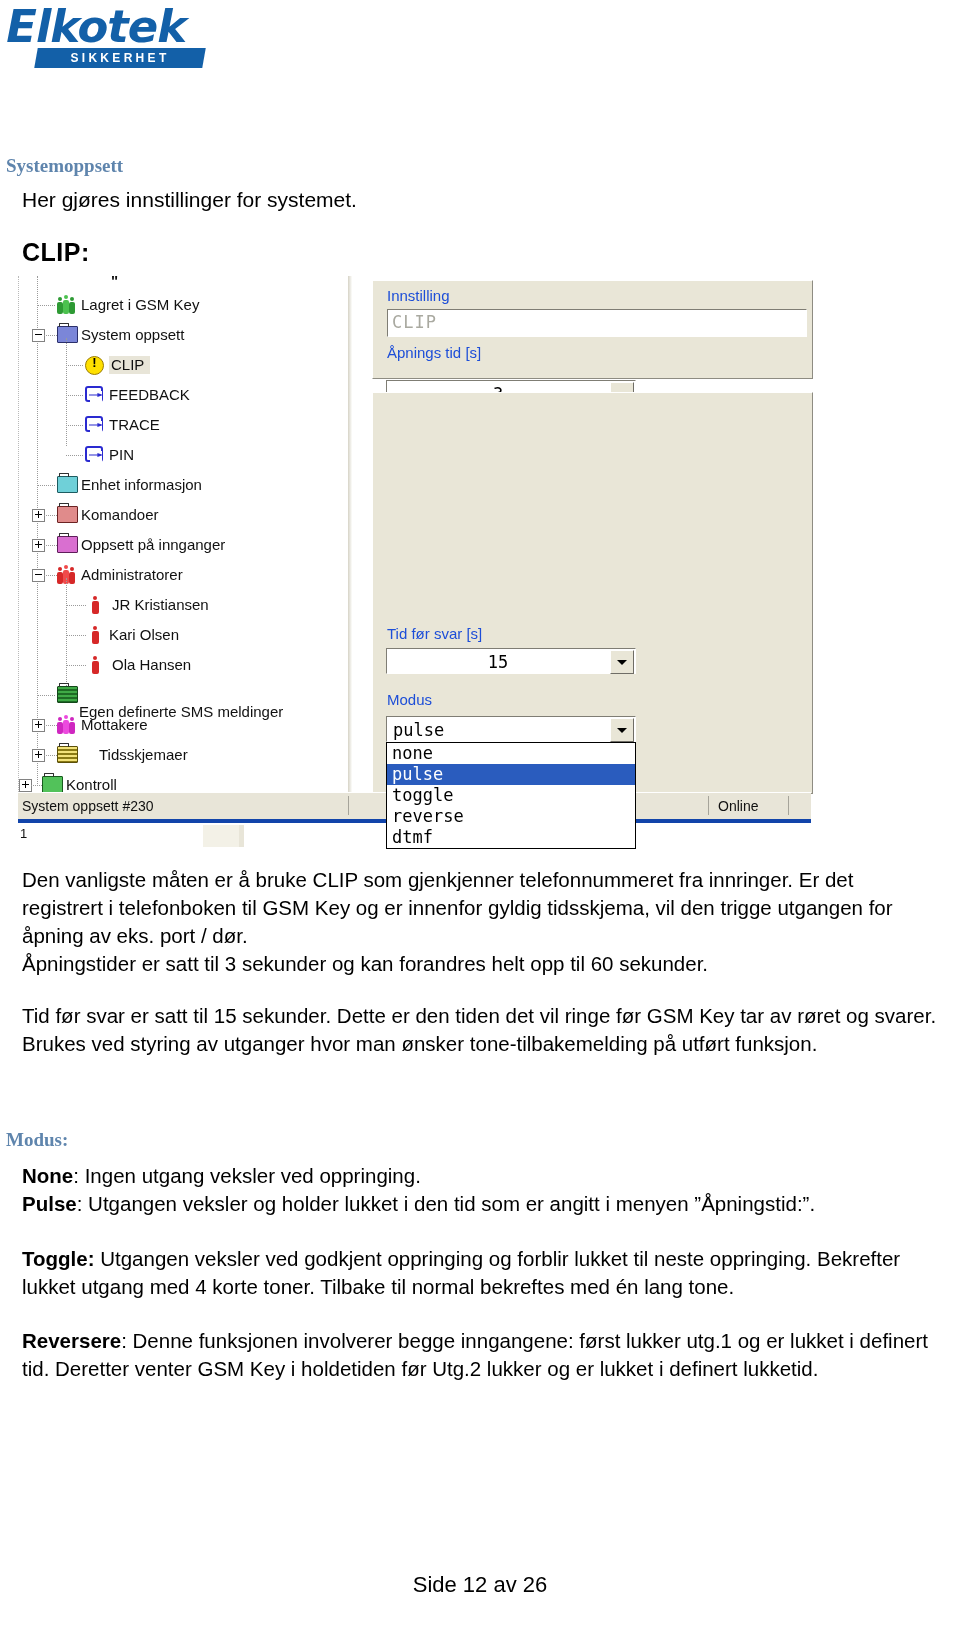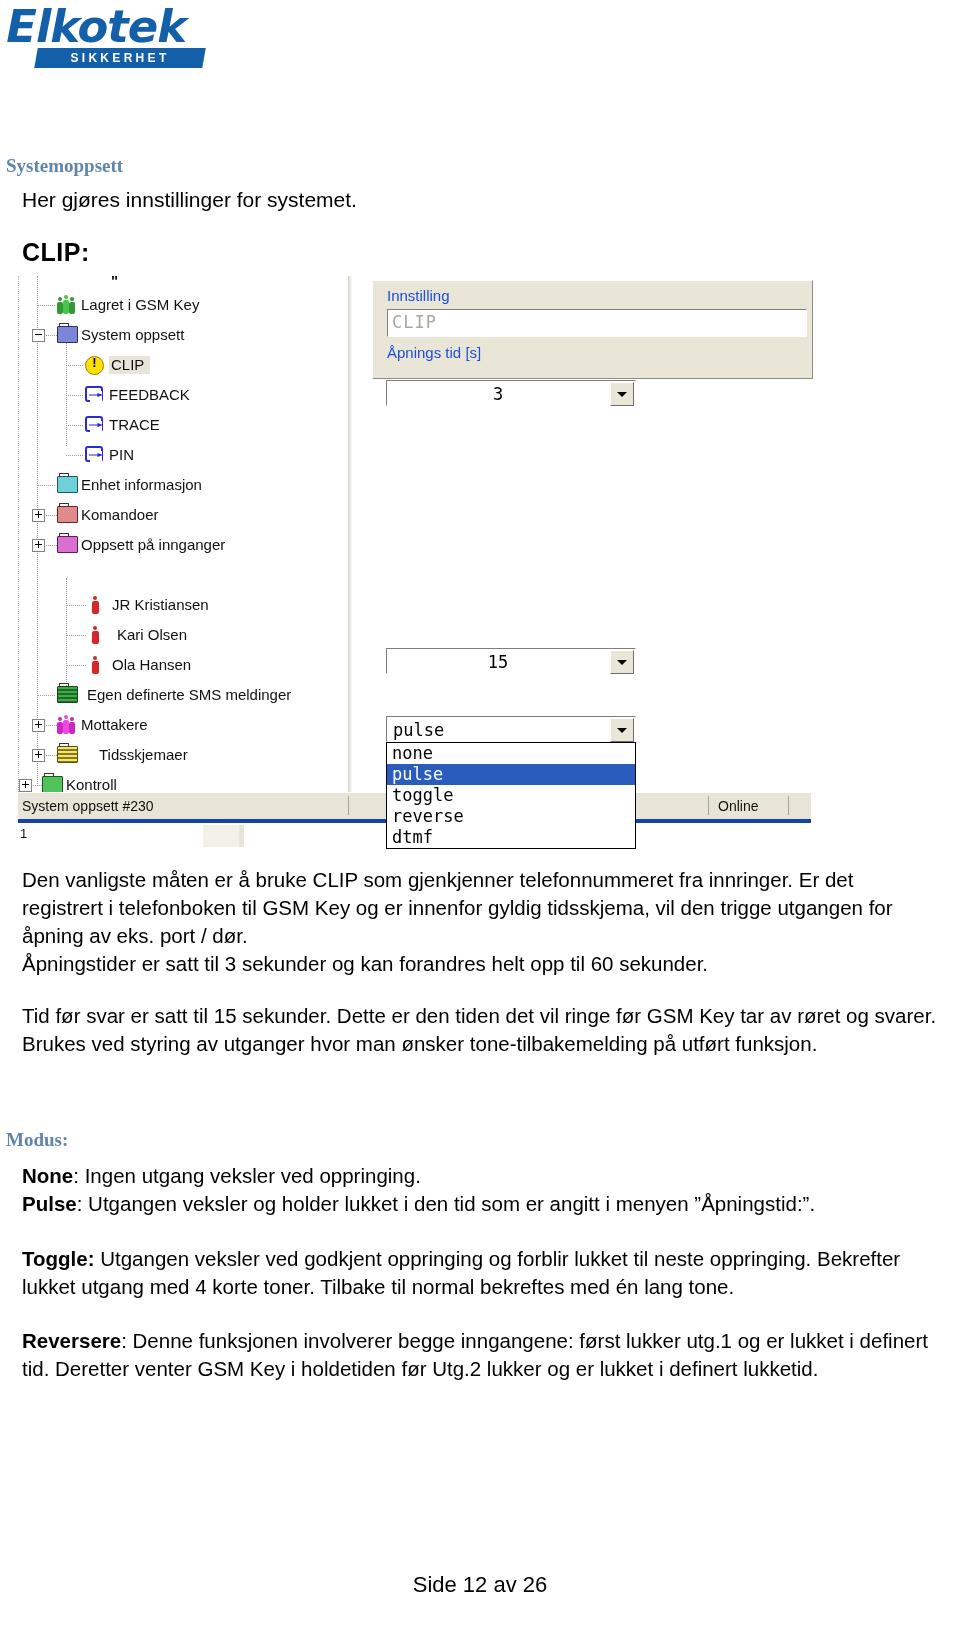--- a/index.html
+++ b/index.html
@@ -308,59 +308,71 @@
 
     <div class="tree-row" style="position:absolute;left:0;top:254px;width:330px;">
       <div class="exp plus" style="left:13px;"></div>
       <div class="tl" style="left:25px;width:13px;"></div>
       <div class="ico" style="left:38px;">
         <div class="folder" style="background:#d96fd0;border-color:#5e1d5a;"></div>
       </div>
       <div class="lbl" style="left:62px;">Oppsett på innganger</div>
     </div>
 
+    <div class="tree-row" style="position:absolute;left:0;top:284px;width:330px;">
+      <div class="exp" style="left:13px;"></div>
+      <div class="tl" style="left:25px;width:13px;"></div>
+      <div class="ico" style="left:38px;">
+        <div class="people">
+          <span style="left:0;background:#d62828;"></span>
+          <span style="left:6px;background:#f04a4a;height:14px;"></span>
+          <span style="left:12px;background:#d62828;"></span>
+        </div>
+      </div>
+      <div class="lbl" style="left:62px;">Administratorer</div>
+    </div>
 
     <div class="tv" style="left:47px;top:302px;height:108px;"></div>
 
     <div class="tree-row" style="position:absolute;left:0;top:314px;width:330px;">
       <div class="tl" style="left:47px;width:20px;"></div>
       <div class="ico" style="left:70px;">
         <div class="people">
             <span style="left:3px;background:#d62828;width:7px;height:13px;"></span>
           </div>
       </div>
       <div class="lbl" style="left:93px;">JR Kristiansen</div>
     </div>
 
     <div class="tree-row" style="position:absolute;left:0;top:344px;width:330px;">
       <div class="tl" style="left:47px;width:20px;"></div>
       <div class="ico" style="left:70px;">
         <div class="people">
             <span style="left:3px;background:#d62828;width:7px;height:13px;"></span>
           </div>
       </div>
-      <div class="lbl" style="left:98px;">Kari Olsen</div>
+      <div class="lbl" style="left:90px;">Kari Olsen</div>
     </div>
 
     <div class="tree-row" style="position:absolute;left:0;top:374px;width:330px;">
       <div class="tl" style="left:47px;width:20px;"></div>
       <div class="ico" style="left:70px;">
         <div class="people">
             <span style="left:3px;background:#d62828;width:7px;height:13px;"></span>
           </div>
       </div>
       <div class="lbl" style="left:93px;">Ola Hansen</div>
     </div>
 
     <div class="tree-row" style="position:absolute;left:0;top:404px;width:330px;">
       <div class="tl" style="left:18px;width:18px;"></div>
       <div class="ico" style="left:38px;">
         <div class="folder" style="background:repeating-linear-gradient(#3faa46 0 2px,#1d6b24 2px 4px);border-color:#13481a;"></div>
       </div>
-      <div class="lbl" style="left:68px;">Egen definerte SMS meldinger</div>
+      <div class="lbl" style="left:60px;margin-top:17px;">Egen definerte SMS meldinger</div>
     </div>
 
     <div class="tree-row" style="position:absolute;left:0;top:434px;width:330px;">
       <div class="exp plus" style="left:13px;"></div>
       <div class="tl" style="left:25px;width:13px;"></div>
       <div class="ico" style="left:38px;">
         <div class="people">
           <span style="left:0;background:#cf27c0;"></span>
           <span style="left:6px;background:#ec4ade;height:14px;"></span>
           <span style="left:12px;background:#cf27c0;"></span>
@@ -398,20 +410,24 @@
         <div class="val">CLIP</div>
       </div>
       <div class="fld-label" style="left:14px;top:63px;">Åpnings tid [s]</div>
     </div>
 
     <div class="combo" style="left:32px;top:104px;width:250px;">
       <div class="cval">3</div>
       <div class="arrow"></div>
     </div>
 
+    <div class="panel-box p2">
+      <div class="fld-label" style="left:14px;top:232px;">Tid før svar [s]</div>
+      <div class="fld-label" style="left:14px;top:298px;">Modus</div>
+    </div>
 
     <div class="combo" style="left:32px;top:372px;width:250px;">
       <div class="cval">15</div>
       <div class="arrow"></div>
     </div>
 
     <div class="combo" style="left:32px;top:440px;width:250px;">
       <div class="cval lefty">pulse</div>
       <div class="arrow"></div>
     </div>

